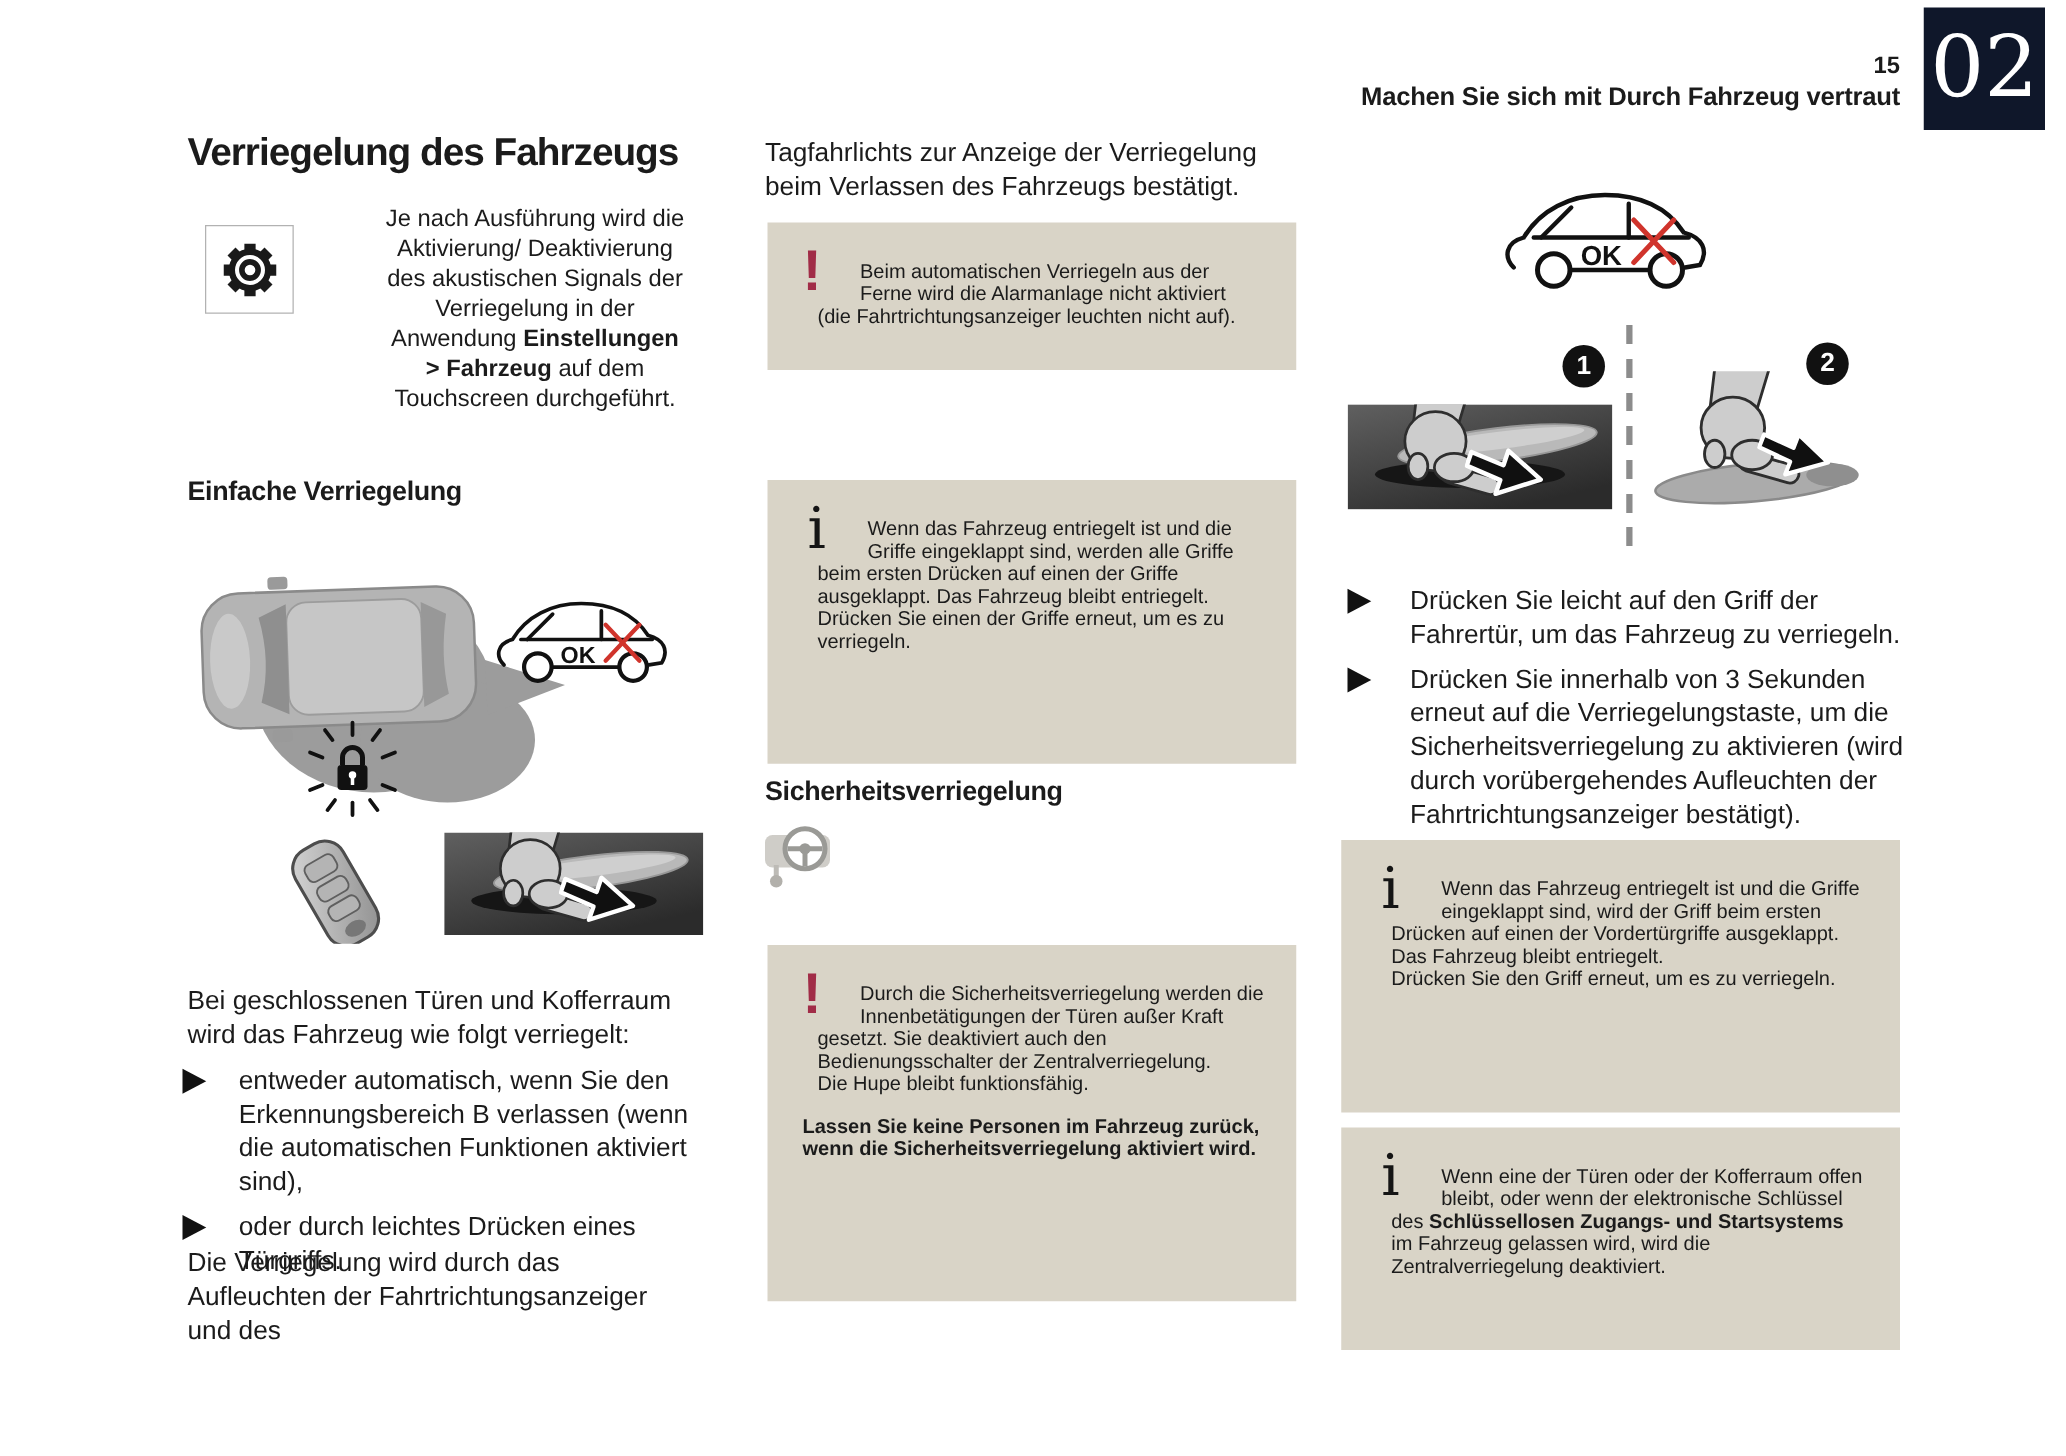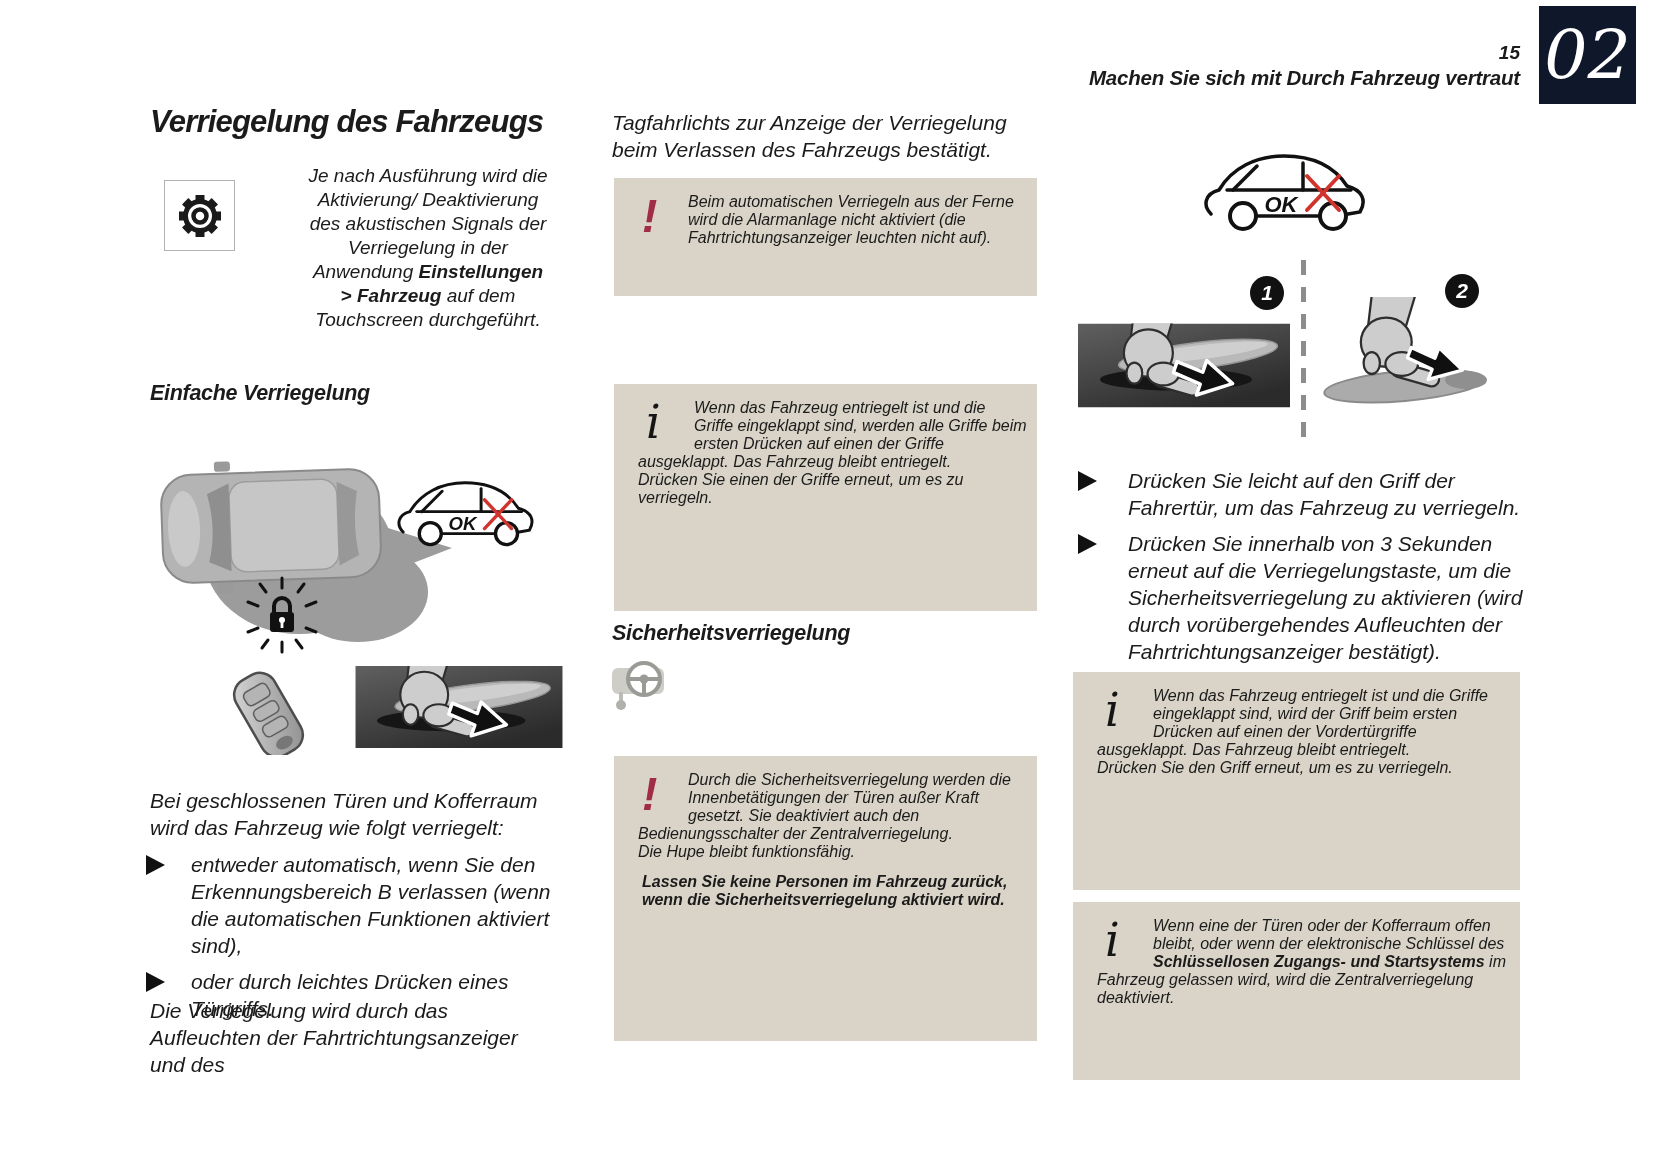--- a/index.html
+++ b/index.html
@@ -1,17 +1,17 @@
 <!DOCTYPE html>
 <html><head>
 <meta charset="utf-8">
 <style>
   html,body{margin:0;padding:0;background:#ffffff;}
   .page{position:relative;width:1653px;height:1165px;background:#fff;overflow:hidden;
-        font-family:"Liberation Sans",sans-serif;color:#1b1b1b;font-style:italic;}
+        font-family:"Liberation Sans",sans-serif;color:#1b1b1b;}
   .abs{position:absolute;}
   .rt{text-align:right;}
   .pagenum{top:42px;right:133px;font-size:19px;font-weight:700;}
   .hdrline{top:66px;right:133px;font-size:20.5px;font-weight:700;letter-spacing:-0.2px;}
   .chapbox{top:6px;right:17px;width:97px;height:98px;display:flex;align-items:center;justify-content:center;}
   .chapbox span{font-family:"DejaVu Serif",serif;font-size:68px;color:#fff;line-height:1;}
   .ltitle{left:150px;top:104px;font-size:31px;font-weight:700;letter-spacing:-0.8px;}
   .gearbox{left:164px;top:180px;width:69px;height:69px;border:1.5px solid #b2b2b2;
            display:flex;align-items:center;justify-content:center;background:#fff;}
   .lintro{left:307px;top:164px;width:242px;font-size:19px;line-height:24px;text-align:center;}
@@ -24,21 +24,21 @@
   .mp1{left:612px;top:109px;width:428px;}
   .mp2{left:612px;top:304px;width:428px;}
   .blist{list-style:none;margin:0;padding:0;}
   .blist li{position:relative;padding-left:45px;margin-bottom:9px;}
   .blist li .tri{position:absolute;left:0;top:4px;width:0;height:0;
       border-left:19px solid #111;border-top:10px solid transparent;border-bottom:10px solid transparent;}
   .lbullets{left:146px;top:851px;width:414px;}
   .rbullets{left:1078px;top:467px;width:448px;}
   .rbullets li{padding-left:50px;}
   .box{background:#d9d4c7;box-sizing:border-box;padding:15px 10px 14px 24px;}
-  .pre{white-space:pre-line;margin:0;}
+  .pre{white-space:pre-line;margin:16px;}
   .excl{float:left;width:30px;margin:3px 16px 2px 4px;color:#a12c47;
         font-weight:700;font-size:46px;line-height:40px;font-family:"Liberation Sans",sans-serif;}
   .infoi{float:left;width:30px;margin:2px 18px 2px 8px;color:#151515;
         font-family:"DejaVu Serif",serif;font-size:46px;line-height:42px;}
   .mwarn1{left:614px;top:178px;width:423px;height:118px;}
   .minfo1{left:614px;top:384px;width:423px;height:227px;}
   .mwarn2{left:614px;top:756px;width:423px;height:285px;}
   .rinfo1{left:1073px;top:672px;width:447px;height:218px;}
   .rinfo2{left:1073px;top:902px;width:447px;height:178px;}
   .boldpara{font-weight:700;margin:12px 0 0 4px;}

